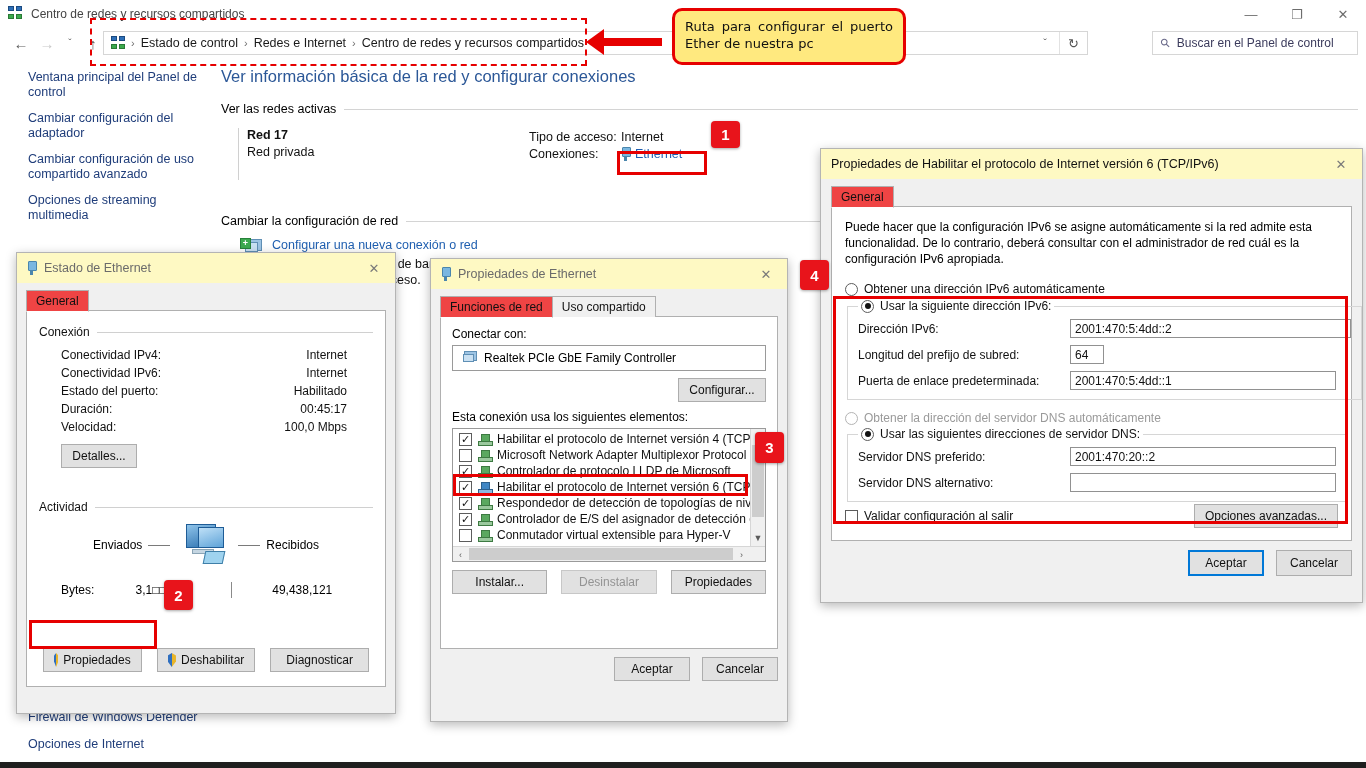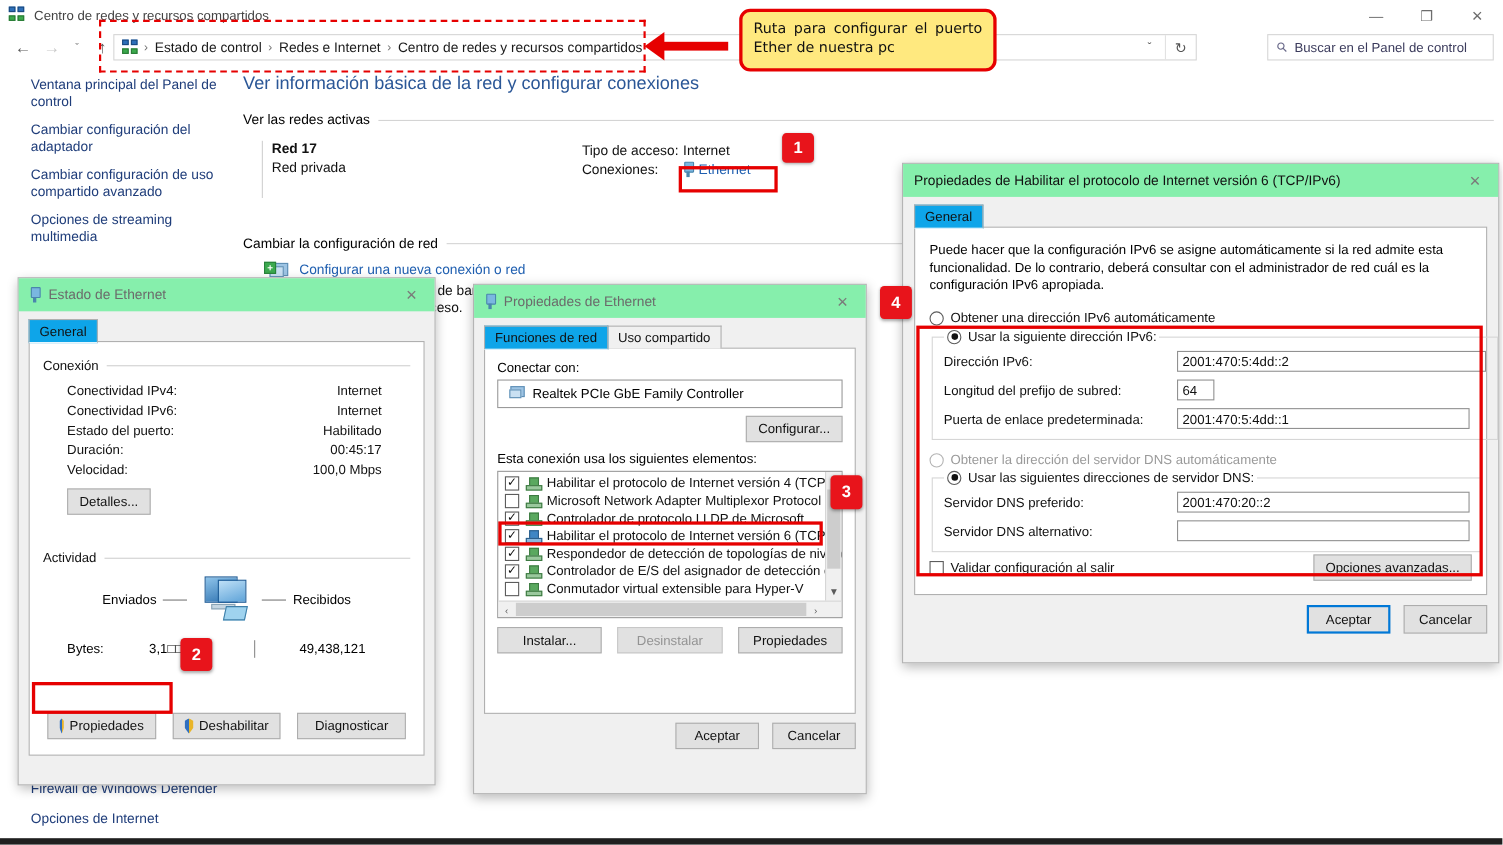--- a/index.html
+++ b/index.html
@@ -103,32 +103,32 @@
   }
   .ethplug::before{ content:""; position:absolute; left:1px; top:0; width:7px; height:8px; background:#7ab7e0; border:1px solid #4a86ad; border-radius:1px;}
   .ethplug::after{ content:""; position:absolute; left:3px; top:9px; width:3px; height:5px; background:#4a86ad;}
   .newconn-icon { position: relative; width:22px; height:18px; display:inline-block; }
   .newconn-icon .mon { position:absolute; right:0; top:1px; width:15px; height:12px; background:#9dc4e4; border:1px solid #5f8fb5;}
   .newconn-icon .mon2 { position:absolute; right:4px; top:4px; width:13px; height:10px; background:#c9e0f2; border:1px solid #5f8fb5;}
   .newconn-icon .plus { position:absolute; left:0; top:0; width:11px; height:11px; color:#fff; background:#3ca94f; border:1px solid #27813a; font-size:9px; line-height:9px; text-align:center; font-weight:bold;}
 
   
   .dialog { position: absolute; background: #f0f0f0; border: 1px solid #b4b4b4; box-shadow: 0 3px 10px rgba(0,0,0,.28); }
-  .dlg-title { height: 30px; background: #86efac; display: flex; align-items: center; padding-left: 10px; }
+  .dlg-title { height: 30px; background: #fef9c3; display: flex; align-items: center; padding-left: 10px; }
   .dlg-title .txt { font-size: 12.5px; color: #6b6b6b; margin-left: 8px; }
   .dlg-title .txt.dark { color: #111; margin-left: 0; }
   .dlg-close { margin-left: auto; width: 42px; height: 30px; display:flex;align-items:center;justify-content:center; color:#7a7a7a; font-size: 13px;}
   .dlg-body { padding: 8px 10px 10px 10px; }
 
   .tabstrip { display: flex; align-items: flex-end; height: 22px; margin-left: 0px; position: relative; z-index: 2; }
   .tab {
     border: 1px solid #b0b0b0; border-bottom: none; background: #f0f0f0;
     padding: 3px 9px 3px 9px; font-size: 12px; color: #111; margin-right: -1px;
   }
-  .tab.active { background: #0ea5e9; border-bottom: 1px solid #fff; position: relative; top: 1px; }
+  .tab.active { background: #ef4444; border-bottom: 1px solid #fff; position: relative; top: 1px; }
   .tabpanel { border: 1px solid #b0b0b0; background: #fff; margin-top: -1px; }
   .grouphdr { display:flex; align-items:center; gap:7px; font-size:12px; color:#111; }
   .grouphdr .rule { flex:1; height:1px; background:#d0d0d0; }
 
   .btn {
     border: 1px solid #adadad; background: #e1e1e1; font-size: 12px; color: #111;
     padding: 4px 10px; min-width: 72px; text-align: center; font-family:"Liberation Sans",sans-serif;
     display: inline-flex; align-items: center; justify-content: center; gap: 5px;
   }
   .btn.disabled { color: #939393; background: #e1e1e1; border-color: #c7c7c7; }

